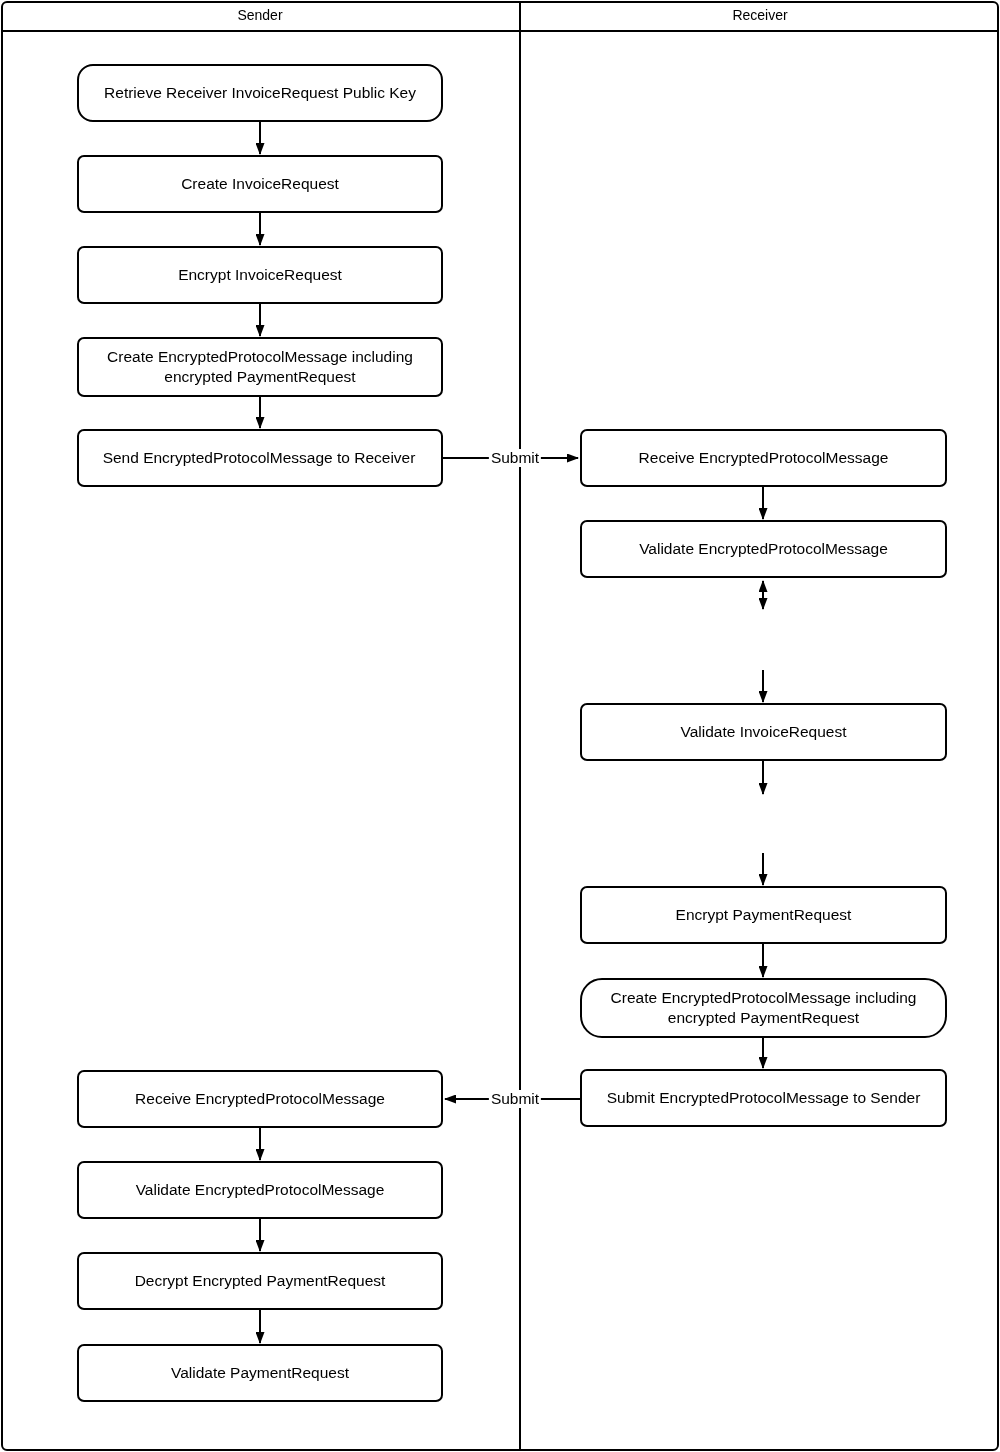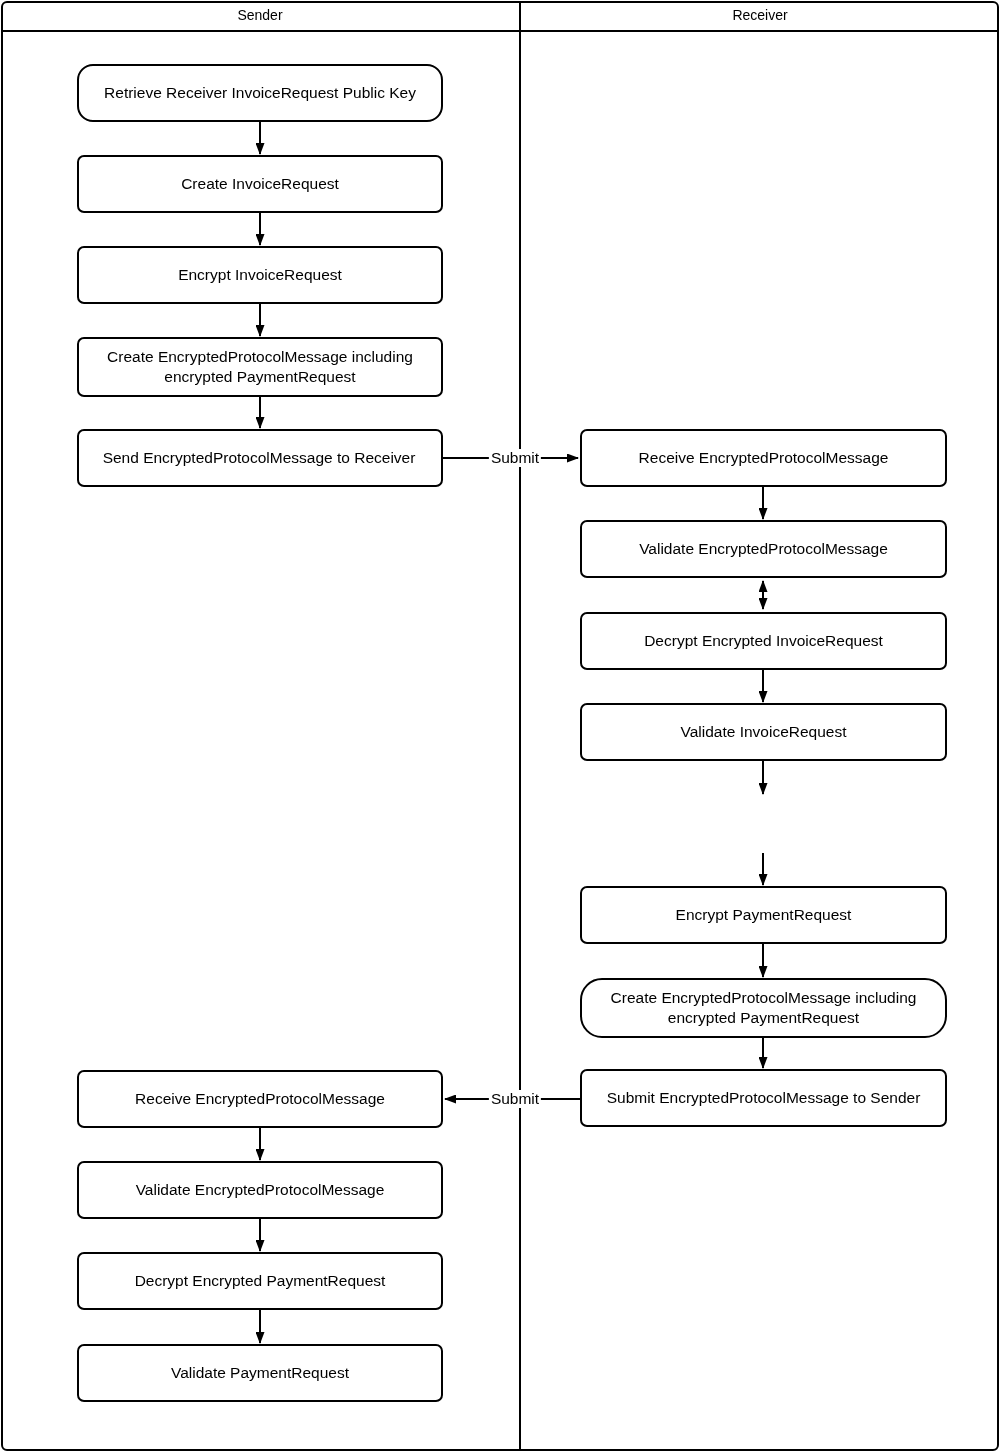--- a/index.html
+++ b/index.html
@@ -153,19 +153,18 @@
   <div class="node s-col" id="n-s3">Encrypt InvoiceRequest</div>
   <div class="node s-col" id="n-s4">Create EncryptedProtocolMessage including encrypted PaymentRequest</div>
   <div class="node s-col" id="n-s5">Send EncryptedProtocolMessage to Receiver</div>
   <div class="node s-col" id="n-s6">Receive EncryptedProtocolMessage</div>
   <div class="node s-col" id="n-s7">Validate EncryptedProtocolMessage</div>
   <div class="node s-col" id="n-s8">Decrypt Encrypted PaymentRequest</div>
   <div class="node s-col" id="n-s9">Validate PaymentRequest</div>
 
   <div class="node r-col" id="n-r1">Receive EncryptedProtocolMessage</div>
   <div class="node r-col" id="n-r2">Validate EncryptedProtocolMessage</div>
-  <div class="node r-col" id="n-r3">Decrypt Encrypted InvoiceRequest</div>
   <div class="node r-col" id="n-r4">Validate InvoiceRequest</div>
   <div class="node r-col" id="n-r6">Encrypt PaymentRequest</div>
   <div class="node r-col" id="n-r7">Create EncryptedProtocolMessage including encrypted PaymentRequest</div>
   <div class="node r-col" id="n-r8">Submit EncryptedProtocolMessage to Sender</div>
 
 </div>
 
 </body></html>

